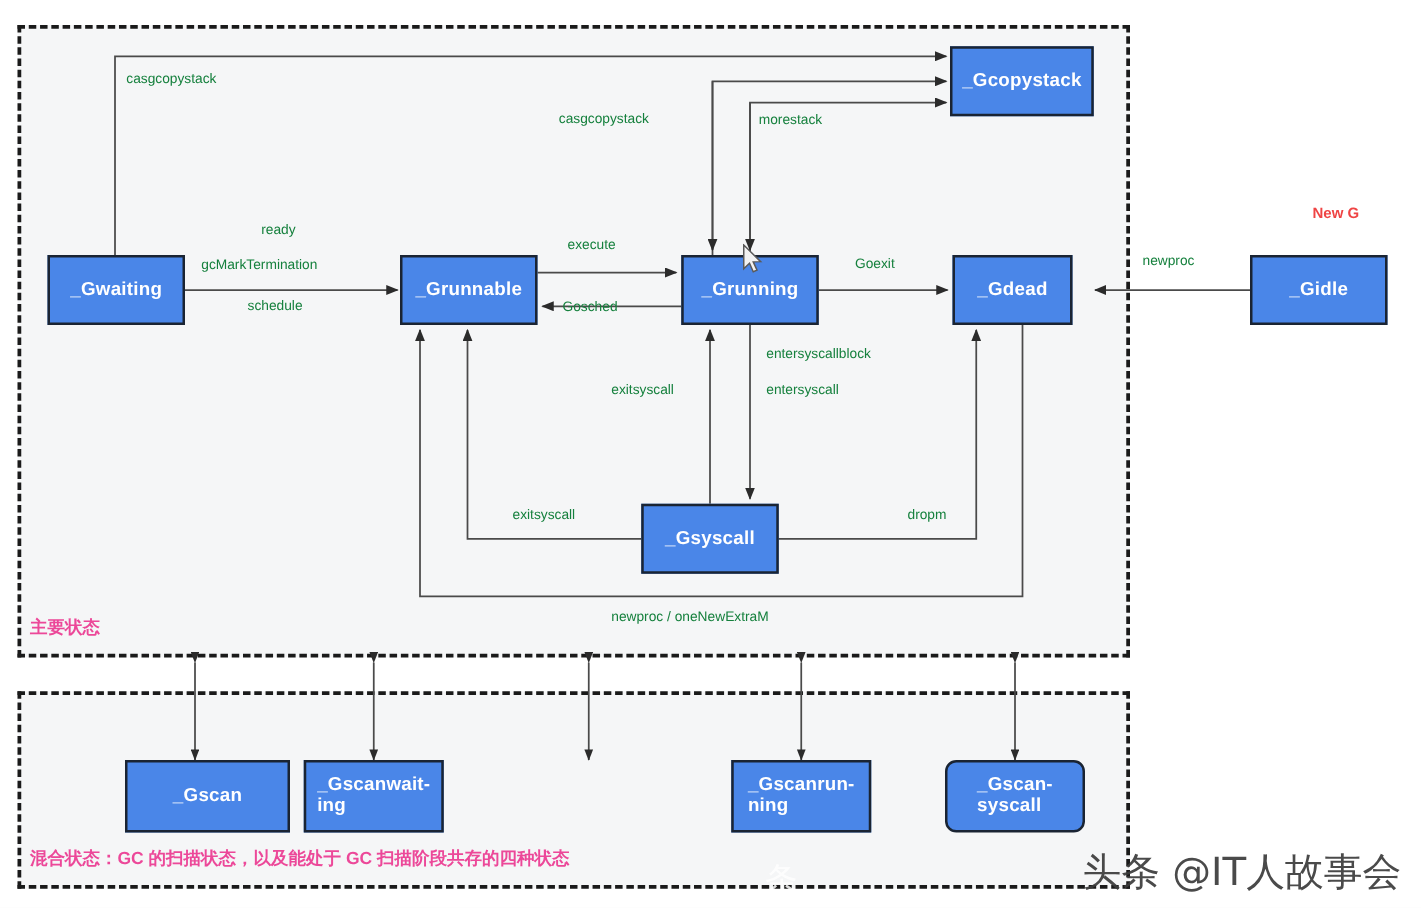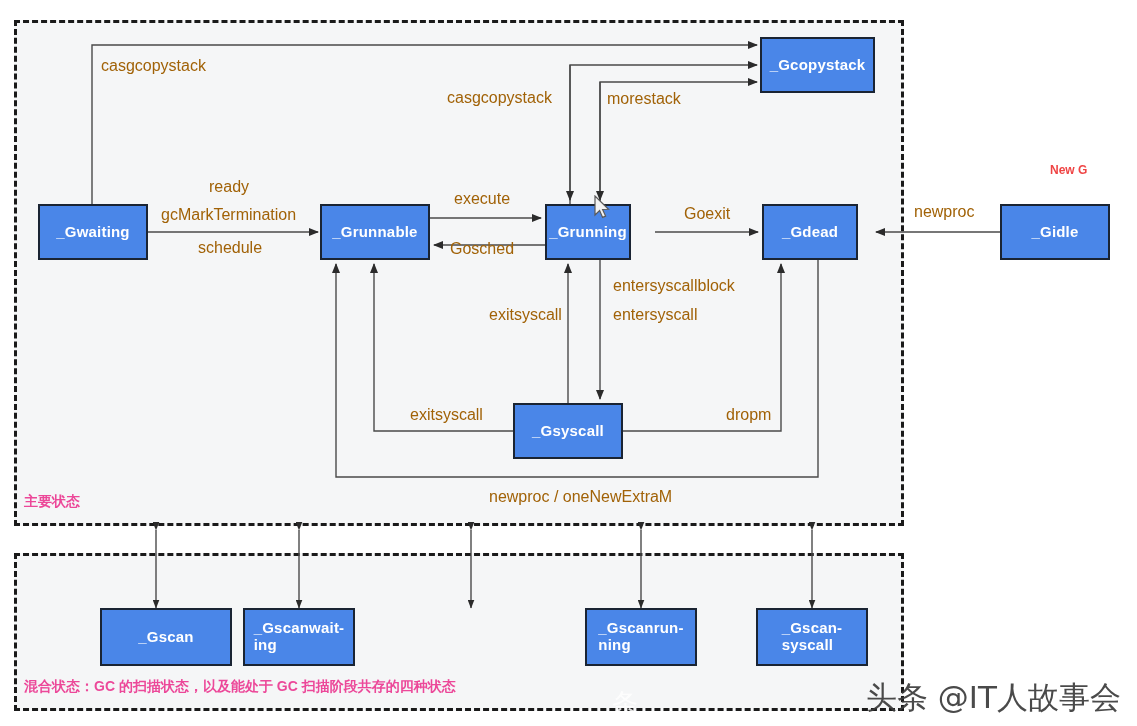--- a/index.html
+++ b/index.html
@@ -3,21 +3,21 @@
 <meta charset="utf-8">
 <style>
   html,body{margin:0;padding:0;background:#ffffff;}
   body{font-family:"Liberation Sans","DejaVu Sans",sans-serif;}
   #canvas{position:relative;width:1137px;height:726px;background:#ffffff;overflow:hidden;}
   .panel{position:absolute;border:3px dashed #1a1a1a;background:#f5f6f7;box-sizing:border-box;}
   .node{position:absolute;background:#4a86e8;border:2px solid #1a2433;box-sizing:border-box;
         display:flex;align-items:center;justify-content:center;
         color:#ffffff;font-weight:bold;font-size:15px;line-height:1.12;letter-spacing:.2px;}
   .node.two-line{font-size:15px;}
-  .edge-label{position:absolute;font-size:16px;color:#a16207;white-space:nowrap;}
+  .edge-label{position:absolute;font-size:11px;color:#15803d;white-space:nowrap;}
   .panel-label{position:absolute;font-size:14px;font-weight:bold;color:#ec4899;white-space:nowrap;}
   .corner-label{position:absolute;font-size:12px;font-weight:bold;color:#ef4444;white-space:nowrap;}
   .watermark{position:absolute;font-size:31px;color:#3b3b3b;white-space:nowrap;opacity:.92;
              font-family:"DejaVu Sans",sans-serif;}
   .wm-ghost{position:absolute;font-size:26px;color:#ffffff;opacity:.85;white-space:nowrap;}
   svg.wires{position:absolute;left:0;top:0;width:1137px;height:726px;pointer-events:none;}
   .cursor{position:absolute;pointer-events:none;}
 </style>
 </head>
 <body>
@@ -72,40 +72,40 @@
       <path d="M471,530 L471,608" marker-start="url(#ahs)" marker-end="url(#ahs)"></path>
       <path d="M641,530 L641,608" marker-start="url(#ahs)" marker-end="url(#ahs)"></path>
       <path d="M812,530 L812,608" marker-start="url(#ahs)" marker-end="url(#ahs)"></path>
     </g>
   </svg>
 
   <div class="node" style="left:38px;top:204px;width:110px;height:56px;">_Gwaiting</div>
 
   <div class="node" style="left:320px;top:204px;width:110px;height:56px;">_Grunnable</div>
 
-  <div class="node" style="left:545px;top:204px;width:86px;height:56px;">_Grunning</div>
+  <div class="node" style="left:545px;top:204px;width:110px;height:56px;">_Grunning</div>
 
   <div class="node" style="left:762px;top:204px;width:96px;height:56px;">_Gdead</div>
 
   <div class="node" style="left:760px;top:37px;width:115px;height:56px;">_Gcopystack</div>
 
   <div class="node" style="left:513px;top:403px;width:110px;height:56px;">_Gsyscall</div>
 
   <div class="node" style="left:1000px;top:204px;width:110px;height:56px;">_Gidle</div>
 
   <div class="node" style="left:100px;top:608px;width:132px;height:58px;">_Gscan</div>
 
   <div class="node two-line" style="left:243px;top:608px;width:112px;height:58px;white-space:pre-line;">_Gscanwait-
 ing</div>
 
 
   <div class="node two-line" style="left:585px;top:608px;width:112px;height:58px;white-space:pre-line;">_Gscanrun-
 ning</div>
 
-  <div class="node two-line" style="left:756px;top:608px;width:112px;height:58px;white-space:pre-line;">_Gscan-
+  <div class="node two-line" style="left:756px;top:608px;width:112px;height:58px;white-space:pre-line;border-radius:9px;">_Gscan-
 syscall</div>
 
   <div class="edge-label" style="left:101px;top:57px;">casgcopystack</div>
 
   <div class="edge-label" style="left:447px;top:89px;">casgcopystack</div>
 
   <div class="edge-label" style="left:607px;top:90px;">morestack</div>
 
   <div class="edge-label" style="left:209px;top:178px;">ready</div>
 

